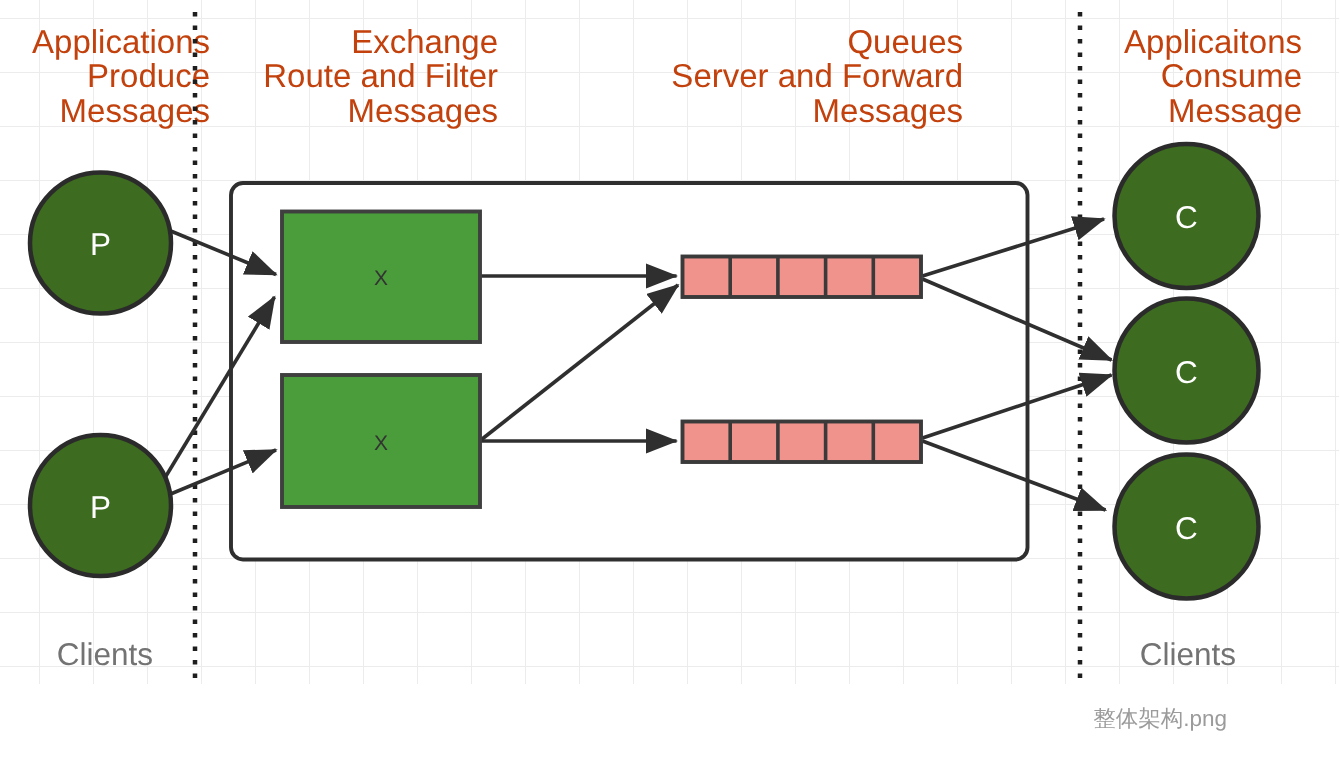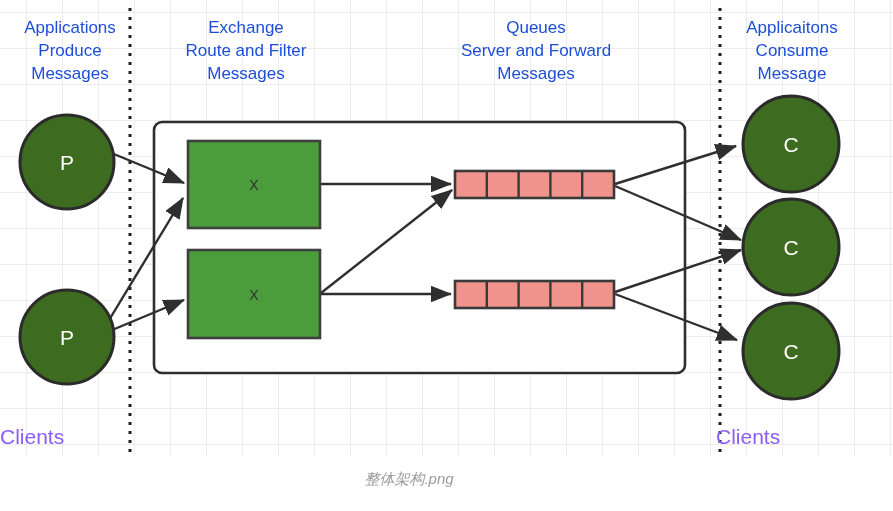--- a/index.html
+++ b/index.html
@@ -31,42 +31,41 @@
     background-size: 36px 36px;
     background-position: 26px 12px;
   }
   #diagram-svg {
     position: absolute;
     left: 0;
     top: 0;
   }
   .col-header {
     position: absolute;
-    text-align: center;
-    color: #1d4ed8;
-    font-size: 17px;
+    text-align: right;
+    color: #c2410c;
+    font-size: 22px;
     line-height: 23px;
     white-space: nowrap;
   }
   .zone-footer {
     position: absolute;
-    text-align: left;
-    color: #8b5cf6;
+    text-align: center;
+    color: #737373;
     font-size: 21px;
     white-space: nowrap;
   }
   .caption {
     position: absolute;
     left: 0;
     top: 470px;
     width: 818px;
-    text-align: center;
+    text-align: right;
     color: #9b9b9b;
     font-size: 15px;
-    font-style: italic;
   }
   .node-letter {
     font-size: 21px;
     fill: #ffffff;
     font-family: "Liberation Sans", sans-serif;
   }
   .x-letter {
     font-size: 14px;
     fill: #333333;
     font-family: "Liberation Sans", sans-serif;

